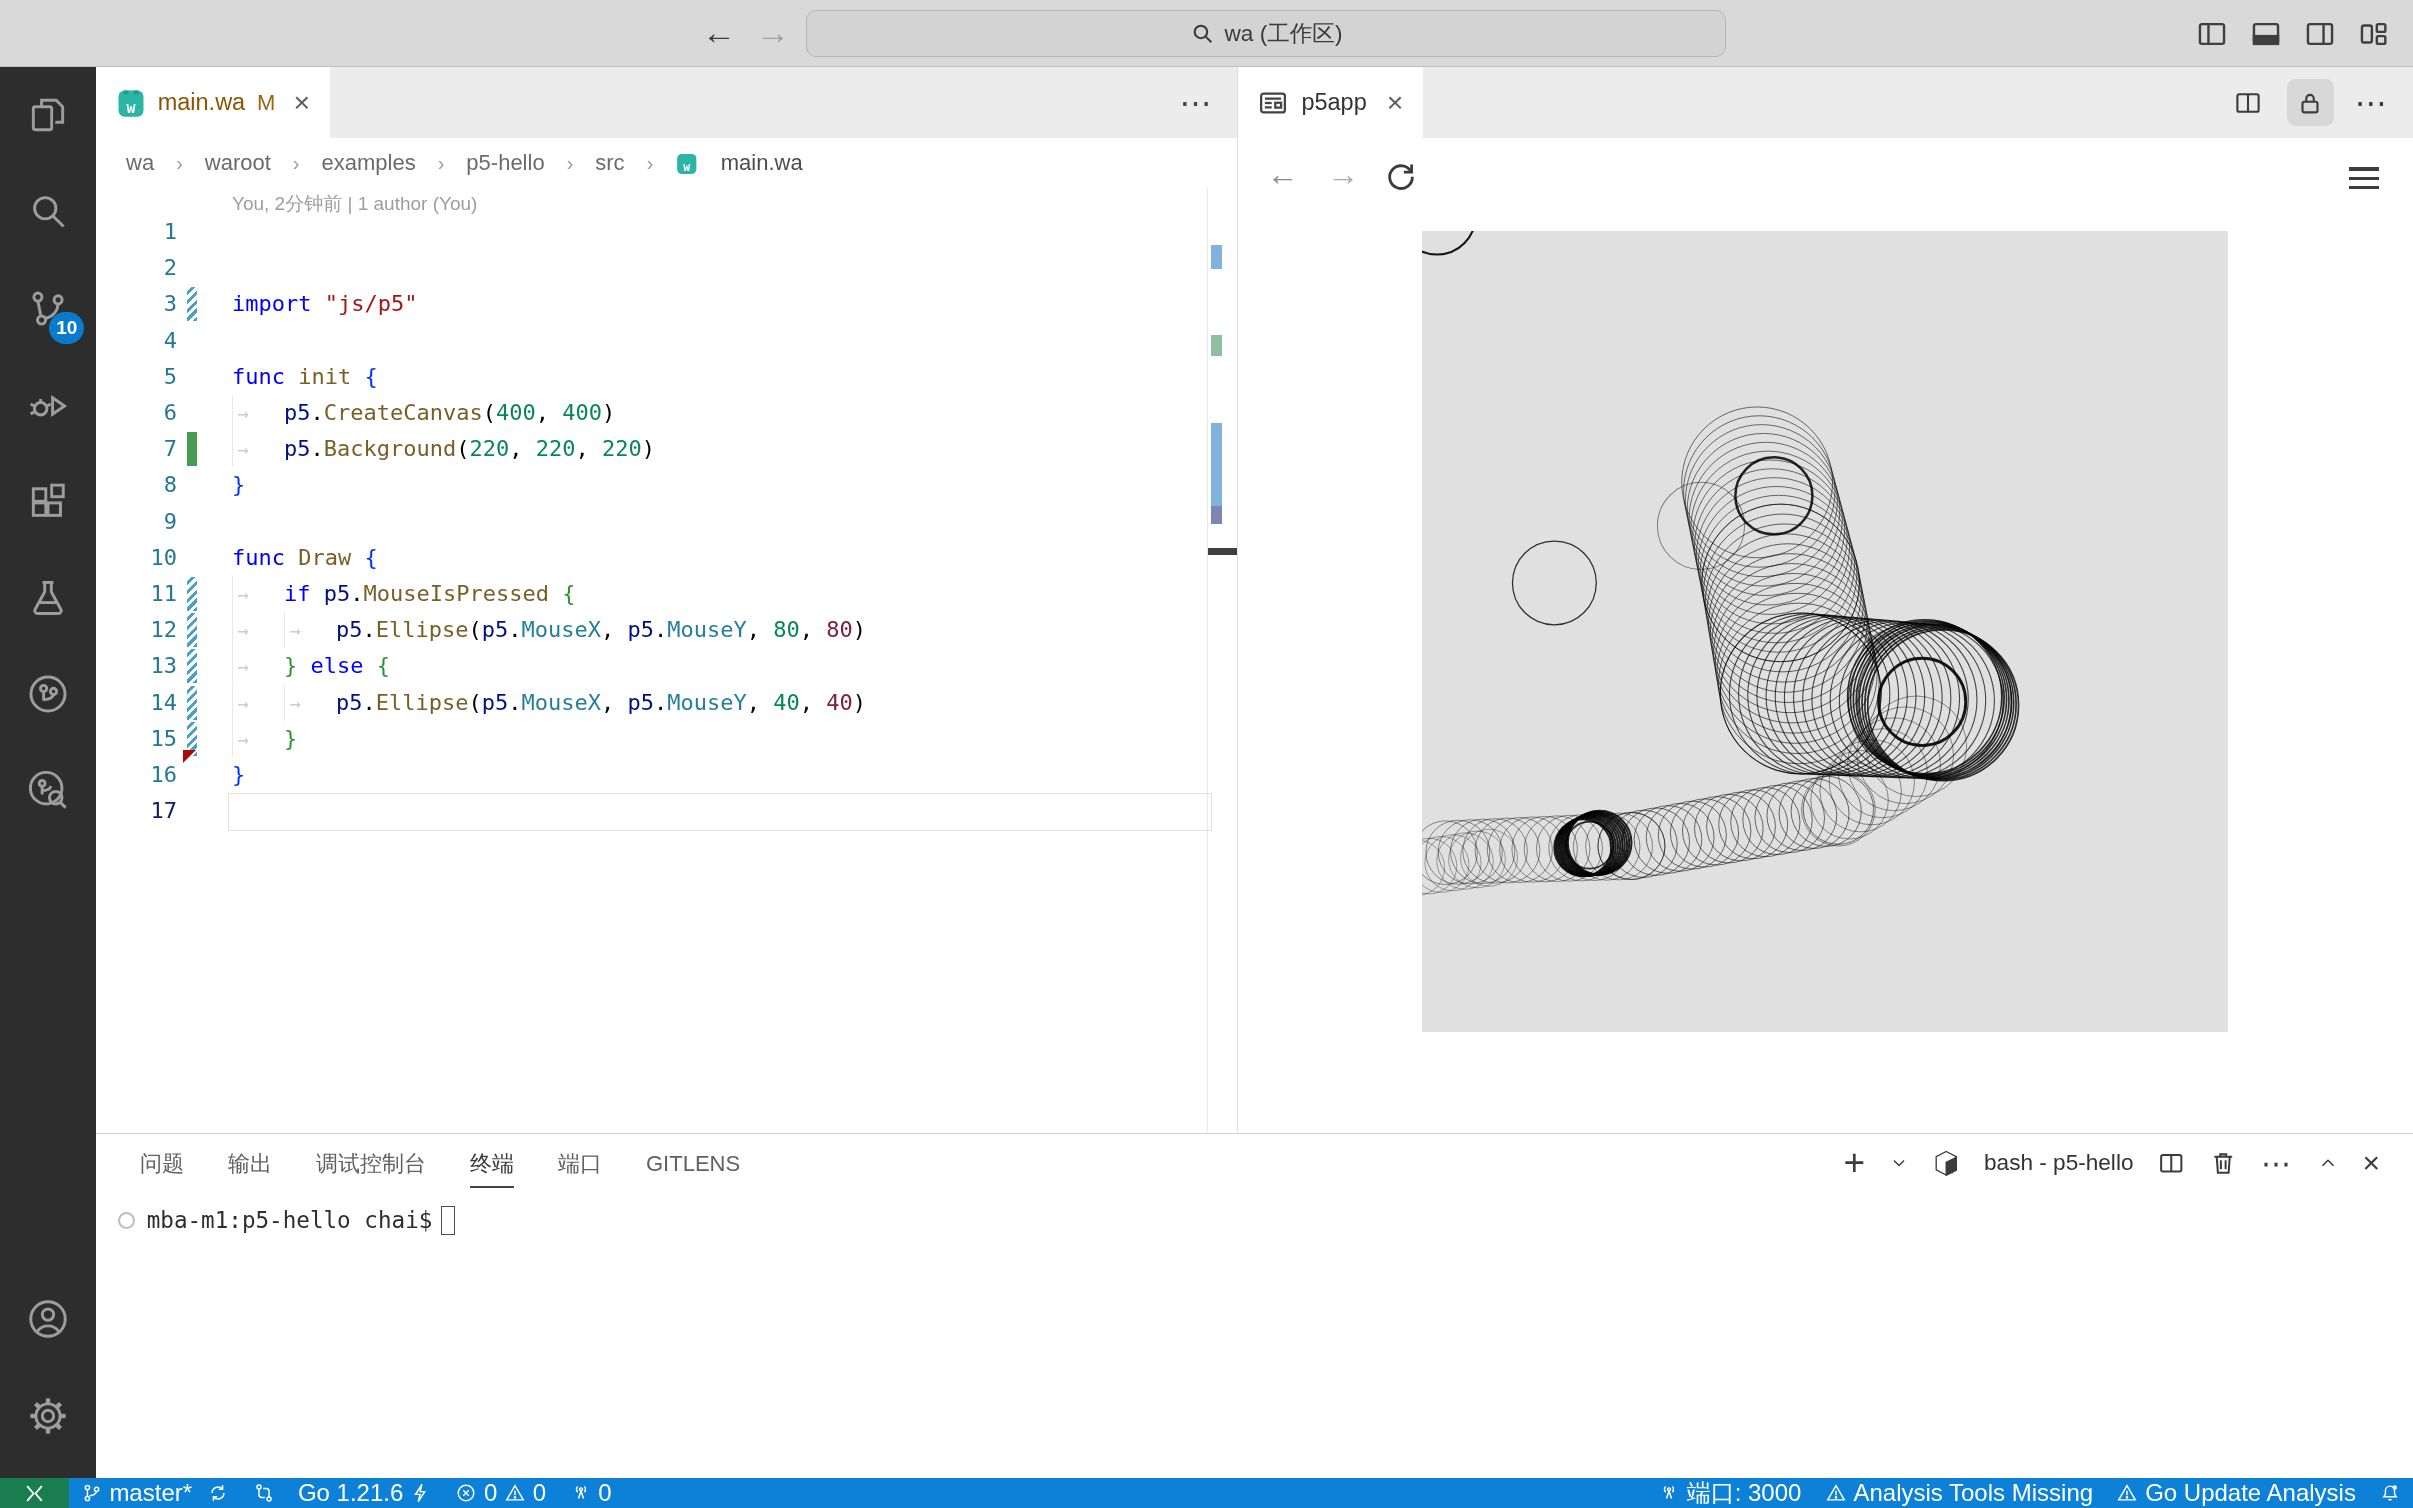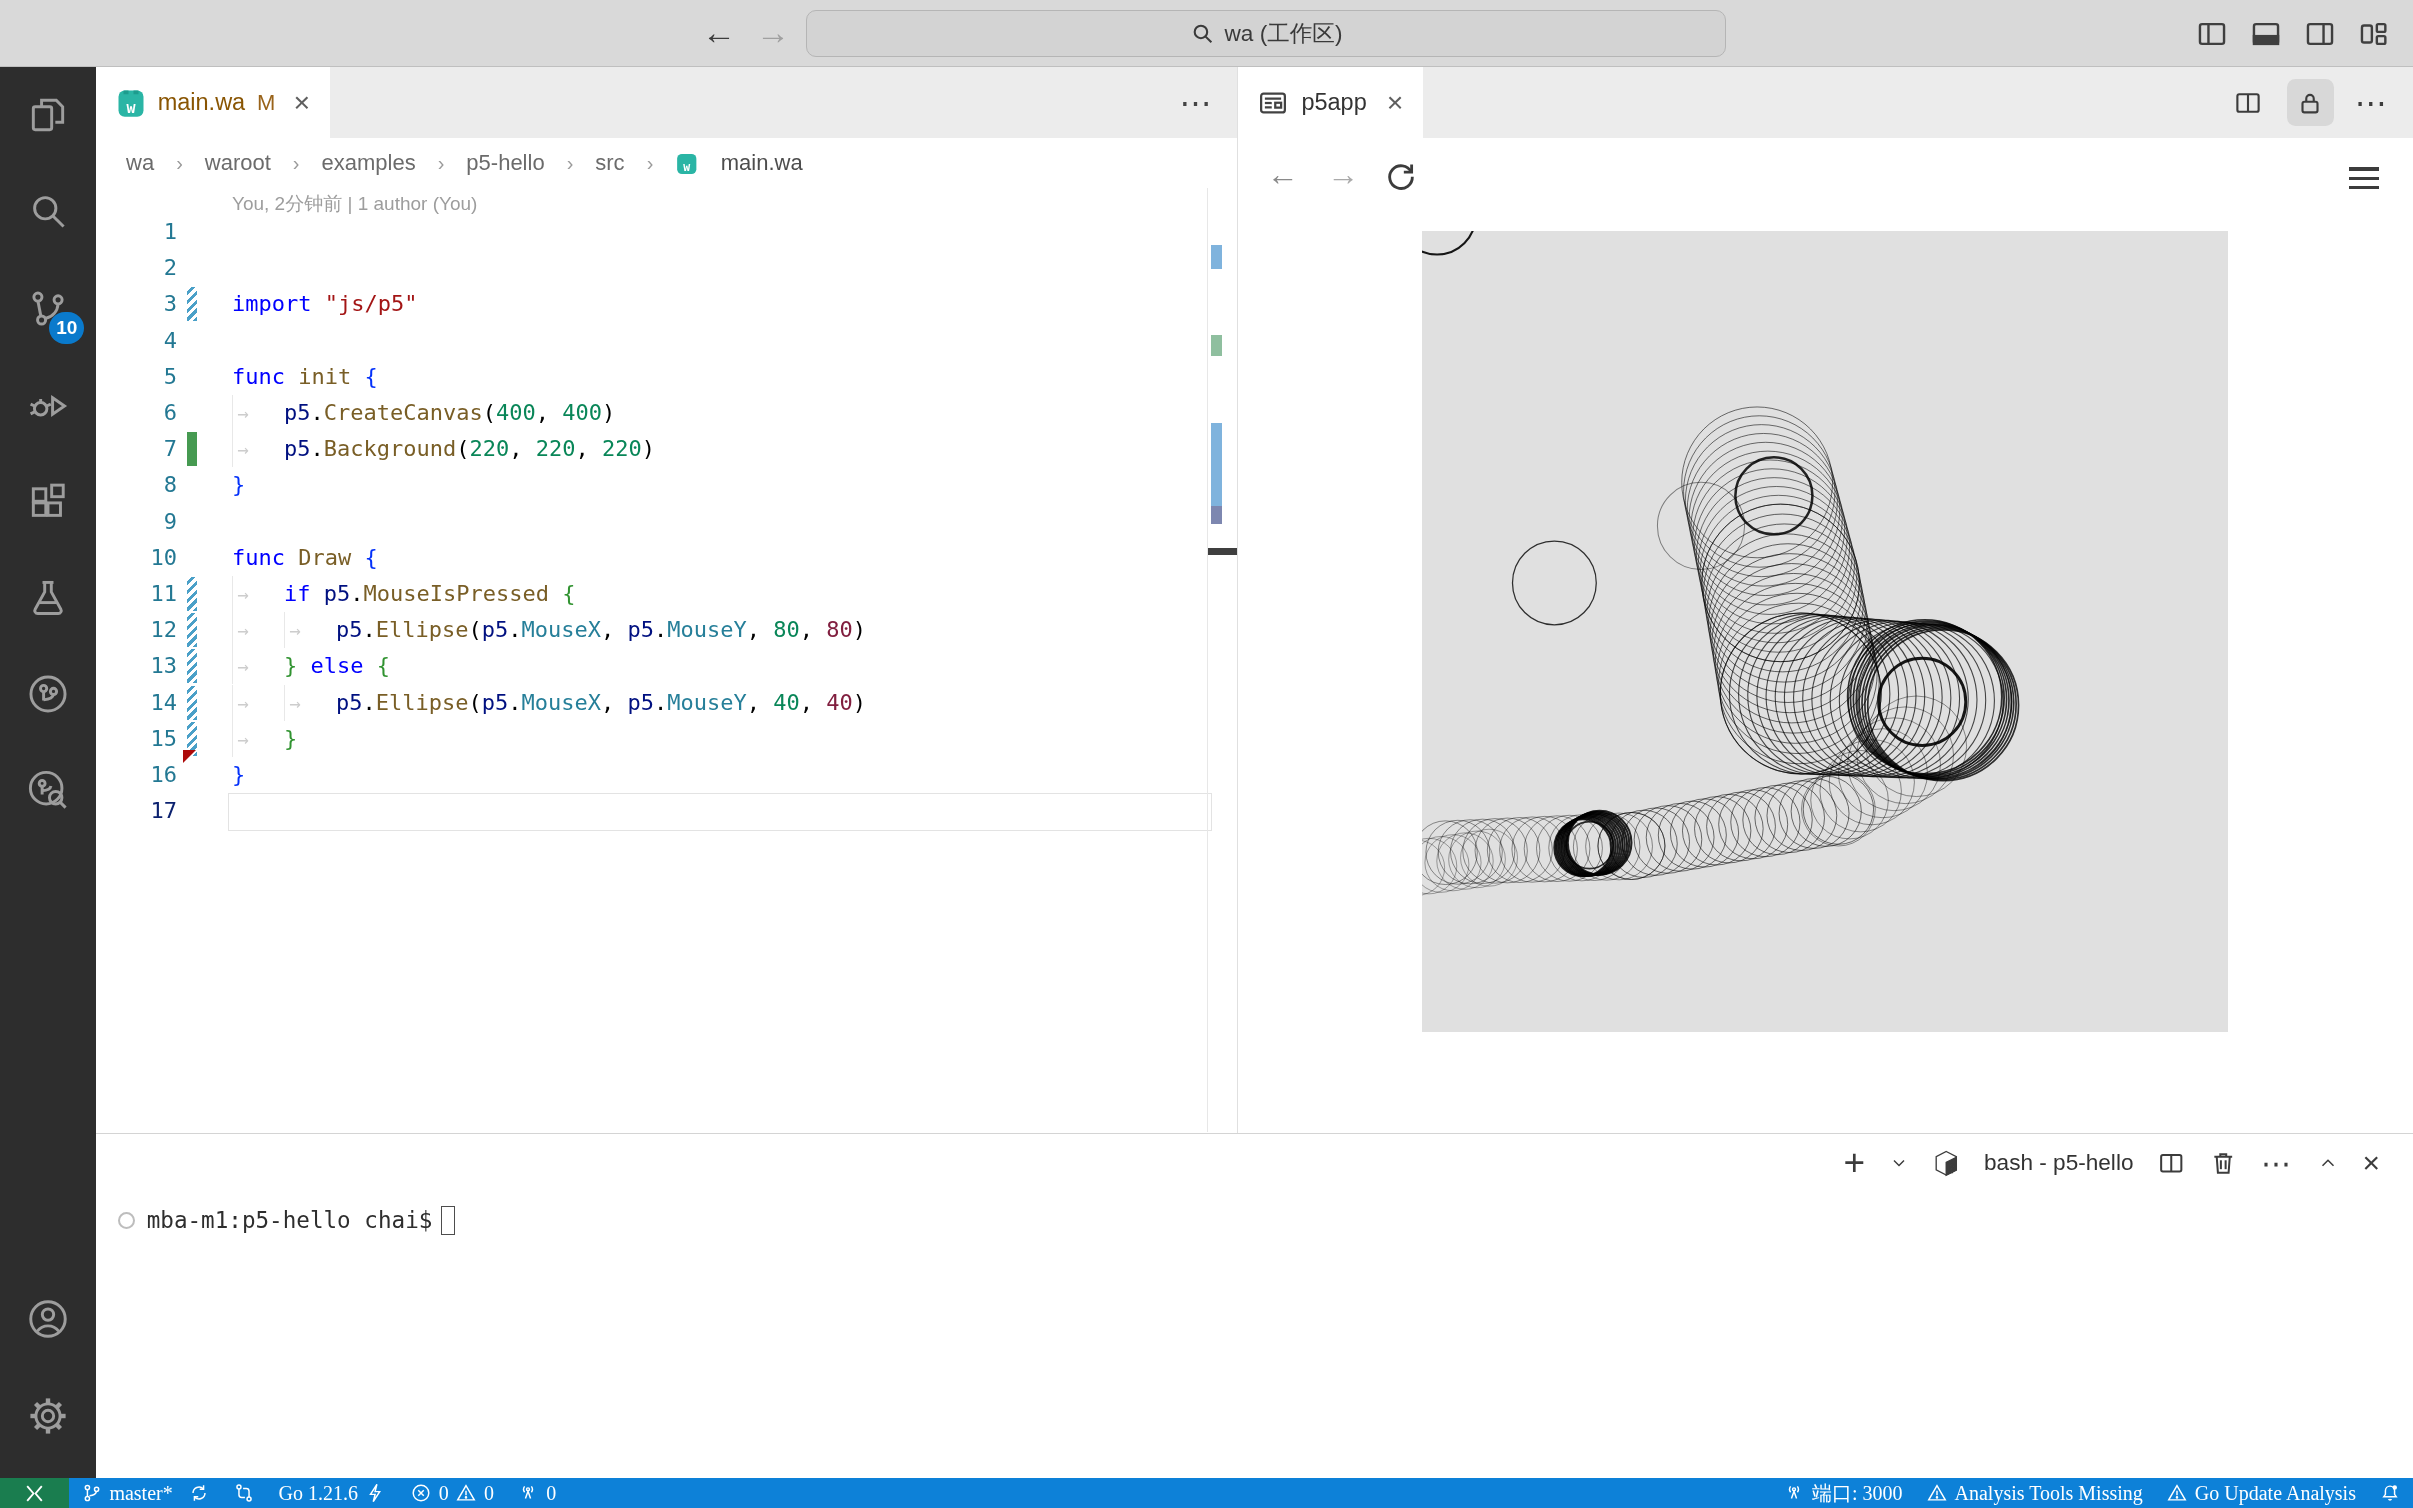--- a/index.html
+++ b/index.html
@@ -76,21 +76,21 @@
   #panel-actions { position:absolute; right:34px; top:11.7px; display:flex; align-items:center; gap:23.5px; color:#3c3c3c; }
   #panel-actions svg { width:28.5px; height:28.5px; stroke:#3c3c3c; fill:none; stroke-width:1.7; }
   #panel-actions .plus { font-size:37px; font-weight:300; line-height:28.5px; }
   #panel-actions .dots { font-size:30px; letter-spacing:2.5px; }
   #panel-actions .lbl { font-size:22.6px; color:#333; }
   #term-line { position:absolute; left:22px; top:72px; display:flex; align-items:center; font-family:"DejaVu Sans Mono","Liberation Mono",monospace; font-size:22.6px; color:#2e2e2e; }
   #term-circle { width:17px; height:17px; border:2.5px solid #bdbdbd; border-radius:50%; margin-right:11.7px; }
   #term-cursor { width:14.2px; height:28.5px; border:1.7px solid #4d4d4d; margin-left:8.4px; }
 
   
-  #statusbar { position:absolute; left:0; top:1478px; width:2413px; height:30px; background:#0d81d8; color:#fff; font-size:20px; display:flex; align-items:center;font-family:Liberation Serif, serif; }
+  #statusbar { position:absolute; left:0; top:1478px; width:2413px; height:30px; background:#0d81d8; color:#fff; font-size:24px; display:flex; align-items:center; }
   #remote { width:69px; height:30px; background:#1a7d4f; display:flex; align-items:center; justify-content:center; }
   .sb-item { display:flex; align-items:center; gap:6.7px; padding:0 11.7px; height:30px; }
   .sb-item svg { width:22px; height:22px; stroke:#fff; fill:none; stroke-width:1.6; }
   #sb-right { margin-left:auto; display:flex; align-items:center; }
 </style>
 </head>
 <body>
 
 <div id="titlebar">
   <span class="nav-arrow" style="left:702px">←</span>
@@ -434,20 +434,28 @@
         <circle cx="158" cy="420" r="50" fill="none" stroke="rgba(0,0,0,0.8)" stroke-width="1.5"></circle>
         <circle cx="333" cy="352" r="52" fill="none" stroke="rgba(0,0,0,0.45)" stroke-width="1.2"></circle>
         <circle cx="420" cy="316" r="46" fill="none" stroke="rgba(0,0,0,0.85)" stroke-width="3"></circle>
         <circle cx="597" cy="562" r="52" fill="none" stroke="rgba(0,0,0,0.9)" stroke-width="3.5"></circle>
         <circle cx="200" cy="733" r="28" fill="none" stroke="rgba(0,0,0,0.8)" stroke-width="2"></circle>
       </svg>
   </div>
 </div>
 
 <div id="panel">
+  <div id="panel-tabs">
+    <span class="ptab">问题</span>
+    <span class="ptab">输出</span>
+    <span class="ptab">调试控制台</span>
+    <span class="ptab active">终端</span>
+    <span class="ptab">端口</span>
+    <span class="ptab">GITLENS</span>
+  </div>
 
   <div id="panel-actions">
     <span class="plus">+</span>
     <svg viewBox="0 0 24 24" style="width:20px;height:20px">
         <polyline points="6,9 12,15 18,9"></polyline>
       </svg>
     <svg width="32" height="32" viewBox="0 0 34 34">
         <path d="M17 3l12 6v16l-12 6-12-6V9z" fill="#fff" stroke="#3d3d3d" stroke-width="1.6"></path>
         <path d="M17 16l12-6v15l-12 6z" fill="#3d3d3d"></path>
         <text x="21" y="26" font-size="10" fill="#fff" font-family="DejaVu Sans Mono, monospace">$</text>

